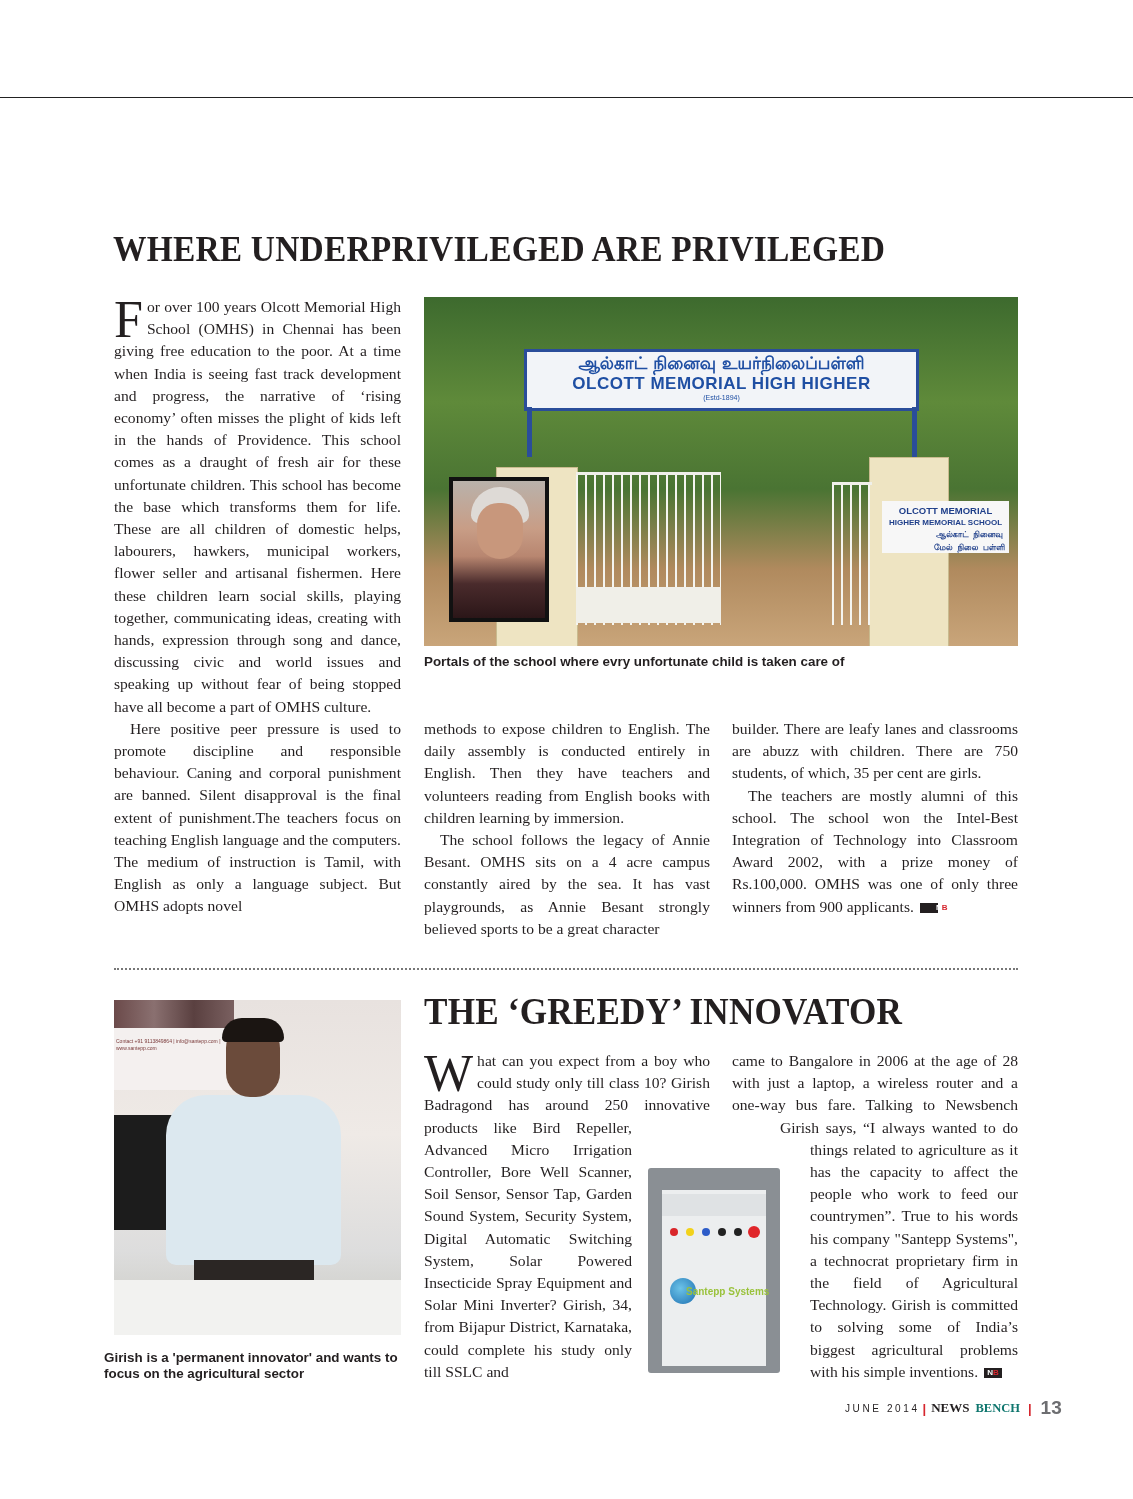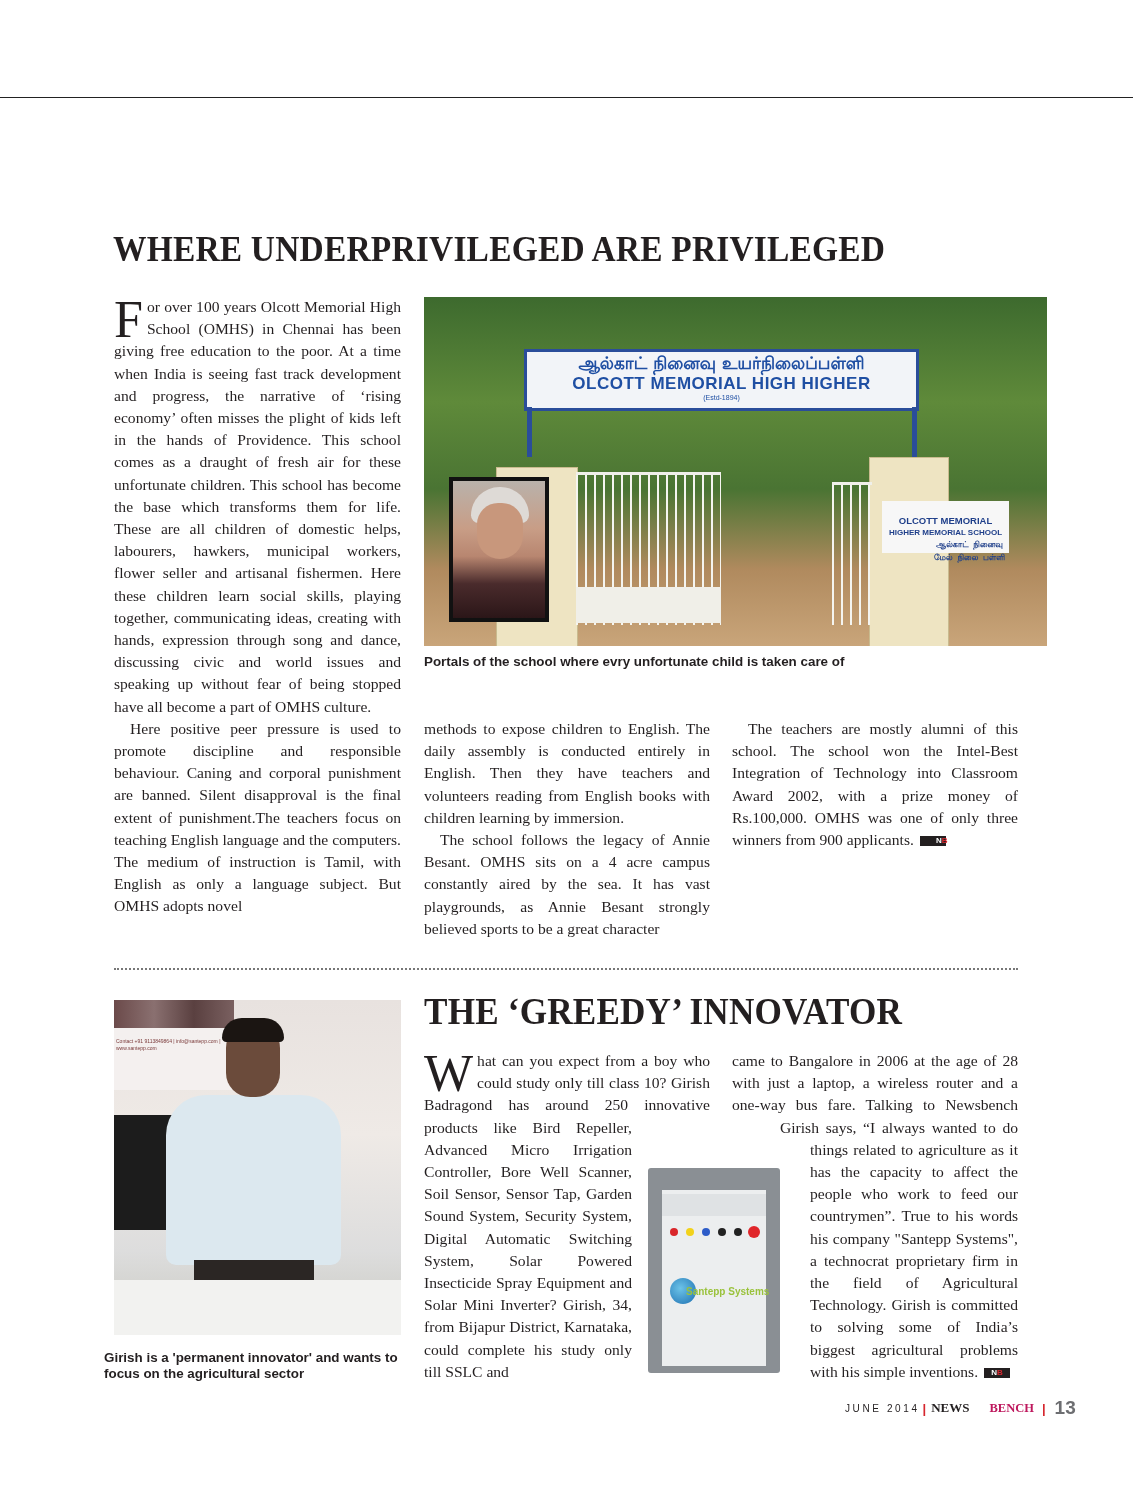--- a/index.html
+++ b/index.html
@@ -15,35 +15,35 @@
   .col p { margin:0; }
   .col p.indent { text-indent:16px; }
   .dropcap { float:left; font-size:52px; line-height:40px; margin:4px 4px 0 0; font-family:"Liberation Serif","DejaVu Serif",serif; }
 
   .c1 { left:114px; top:296px; width:287px; }
   .c2 { left:424px; top:718px; width:286px; }
   .c3 { left:732px; top:718px; width:286px; }
   .c4 { left:424px; top:1050px; width:286px; }
   .c5 { left:732px; top:1050px; width:286px; }
 
-  .nb-mark { display:inline-block; width:26px; height:10px; background:#231f20; color:#fff; font-size:8px; line-height:10px; text-align:center; font-family:"Liberation Sans",sans-serif; font-weight:700; vertical-align:middle; margin-left:6px; }
+  .nb-mark { display:inline-block; width:18px; height:10px; background:#231f20; color:#fff; font-size:8px; line-height:10px; text-align:center; font-family:"Liberation Sans",sans-serif; font-weight:700; vertical-align:middle; margin-left:6px; }
   .nb-mark span.b { color:#d6262e; }
 
   .photo { position:absolute; overflow:hidden; }
-  .school-photo { left:424px; top:297px; width:594px; height:349px; background:linear-gradient(180deg,#3d6a2e 0%,#5f8a3a 30%,#4a7433 55%,#b08a5e 78%,#c9a57a 100%);padding-left:29px; }
+  .school-photo { left:424px; top:297px; width:594px; height:349px; background:linear-gradient(180deg,#3d6a2e 0%,#5f8a3a 30%,#4a7433 55%,#b08a5e 78%,#c9a57a 100%); }
   .sign-main { position:absolute; left:100px; top:52px; width:395px; height:62px; background:#f2f4f8; border:3px solid #2a4d9a; box-sizing:border-box; text-align:center; }
   .sign-tamil { font-size:17px; color:#1f4fa3; font-weight:700; line-height:22px; font-family:"DejaVu Sans",sans-serif; }
   .sign-eng { font-size:17px; color:#1f4fa3; font-weight:700; line-height:20px; font-family:"Liberation Sans",sans-serif; letter-spacing:0.5px; }
   .sign-estd { font-size:7px; color:#1f4fa3; line-height:8px; font-family:"Liberation Sans",sans-serif; }
   .pole { position:absolute; top:110px; width:5px; height:50px; background:#2a4d9a; }
   .pillar { position:absolute; background:#eee4c2; border:1px solid #c9bb8f; }
   .gate { position:absolute; background:repeating-linear-gradient(90deg,#f5f5f0 0 2px,transparent 2px 9px); border-top:3px solid #f0f0ea; }
   .gate-base { position:absolute; background:#f0efe8; }
   .sign-side { position:absolute; left:458px; top:204px; width:127px; height:52px; background:#f7f7f7; text-align:center; font-family:"Liberation Sans",sans-serif; font-weight:700; color:#1f3f8a; }
-  .sign-side .l1 { font-size:9.5px; line-height:12px; margin-top:14px; }
+  .sign-side .l1 { font-size:9.5px; line-height:12px; margin-top:4px; }
   .sign-side .l2 { font-size:8px; line-height:11px; }
   .sign-side .l3 { font-size:8px; line-height:13px; font-family:Liberation Mono, monospace;margin-left:48px; }
   .inset-portrait { position:absolute; left:25px; top:180px; width:100px; height:145px; background:#111; }
   .inset-portrait .face { position:absolute; left:4px; top:4px; width:92px; height:137px; background:linear-gradient(180deg,#b9b2ab 0%,#c89d86 35%,#b88670 55%,#4a2b2c 75%,#2b1618 100%); }
   .hair { position:absolute; left:18px; top:6px; width:58px; height:36px; background:#dedad6; border-radius:30px 30px 8px 8px; }
   .head { position:absolute; left:24px; top:22px; width:46px; height:56px; background:#c8977c; border-radius:22px 22px 24px 24px; }
 
   .caption { position:absolute; font-family:"Liberation Sans","DejaVu Sans",sans-serif; font-weight:700; font-size:13.4px; line-height:16px; color:#231f20; }
   .cap1 { left:424px; top:654px; }
   .cap2 { left:104px; top:1350px; width:300px; }
@@ -65,21 +65,21 @@
   .cab-panel { position:absolute; left:14px; top:22px; width:104px; height:176px; background:#eceeef; }
   .cab-top { position:absolute; left:14px; top:26px; width:104px; height:22px; background:#dfe2e4; }
   .knob { position:absolute; width:8px; height:8px; border-radius:50%; top:60px; }
   .cab-logo { position:absolute; left:38px; top:118px; font-size:10px; font-weight:700; color:#9ac23c; font-family:"Liberation Sans",sans-serif; }
   .cab-globe { position:absolute; left:22px; top:110px; width:26px; height:26px; border-radius:50%; background:radial-gradient(circle at 40% 40%,#6cc3e8,#1d6fb1); }
 
   .folio { position:absolute; left:845px; top:1397px; white-space:nowrap; display:flex; align-items:center; }
   .folio-date { font-family:"Liberation Sans","DejaVu Sans",sans-serif; font-size:10px; letter-spacing:2.6px; color:#231f20; }
   .folio-sep { font-family:"Liberation Sans",sans-serif; font-size:13px; color:#d6262e; margin:0 5px 0 3px; font-weight:700; }
   .folio-news { font-family:"Liberation Serif","DejaVu Serif",serif; font-weight:700; font-size:13px; color:#231f20; }
-  .folio-bench { font-family:"Liberation Serif","DejaVu Serif",serif; font-weight:700; font-size:12.5px; color:#be185d; margin-left:20px; }
+  .folio-bench { font-family:"Liberation Serif","DejaVu Serif",serif; font-weight:700; font-size:12.5px; color:#0f766e; margin-left:6px; }
   .folio-page { font-family:"Liberation Sans",sans-serif; font-weight:700; font-size:19px; color:#6d6e71; margin-left:4px; }
 </style>
 </head>
 <body>
 
 <div class="top-rule"></div>
 
 <h1 class="headline h1">WHERE UNDERPRIVILEGED ARE PRIVILEGED</h1>
 
 <div class="col c1">
@@ -116,20 +116,21 @@
 </div>
 
 <div class="caption cap1">Portals of the school where evry unfortunate child is taken care of</div>
 
 <div class="col c2">
   <p>methods to expose children to English. The daily assembly is conducted entirely in English. Then they have teachers and volunteers reading from English books with children learning by immersion.</p>
   <p class="indent">The school follows the legacy of Annie Besant. OMHS sits on a 4 acre campus constantly aired by the sea. It has vast playgrounds, as Annie Besant strongly believed sports to be a great character</p>
 </div>
 
 <div class="col c3">
+  <p>builder. There are leafy lanes and classrooms are abuzz with children. There are 750 students, of which, 35 per cent are girls.</p>
   <p class="indent">
     <span>The teachers are mostly alumni of this school. The school won the Intel-Best Integration of Technology into Classroom Award 2002, with a prize money of Rs.100,000. OMHS was one of only three winners from 900 applicants.</span><span class="nb-mark"><span>N</span><span class="b">B</span></span>
   </p>
 </div>
 
 <div class="dotted-rule"></div>
 
 <div class="photo girish-photo">
   <div class="banner">
     <div class="banner-img"></div>

